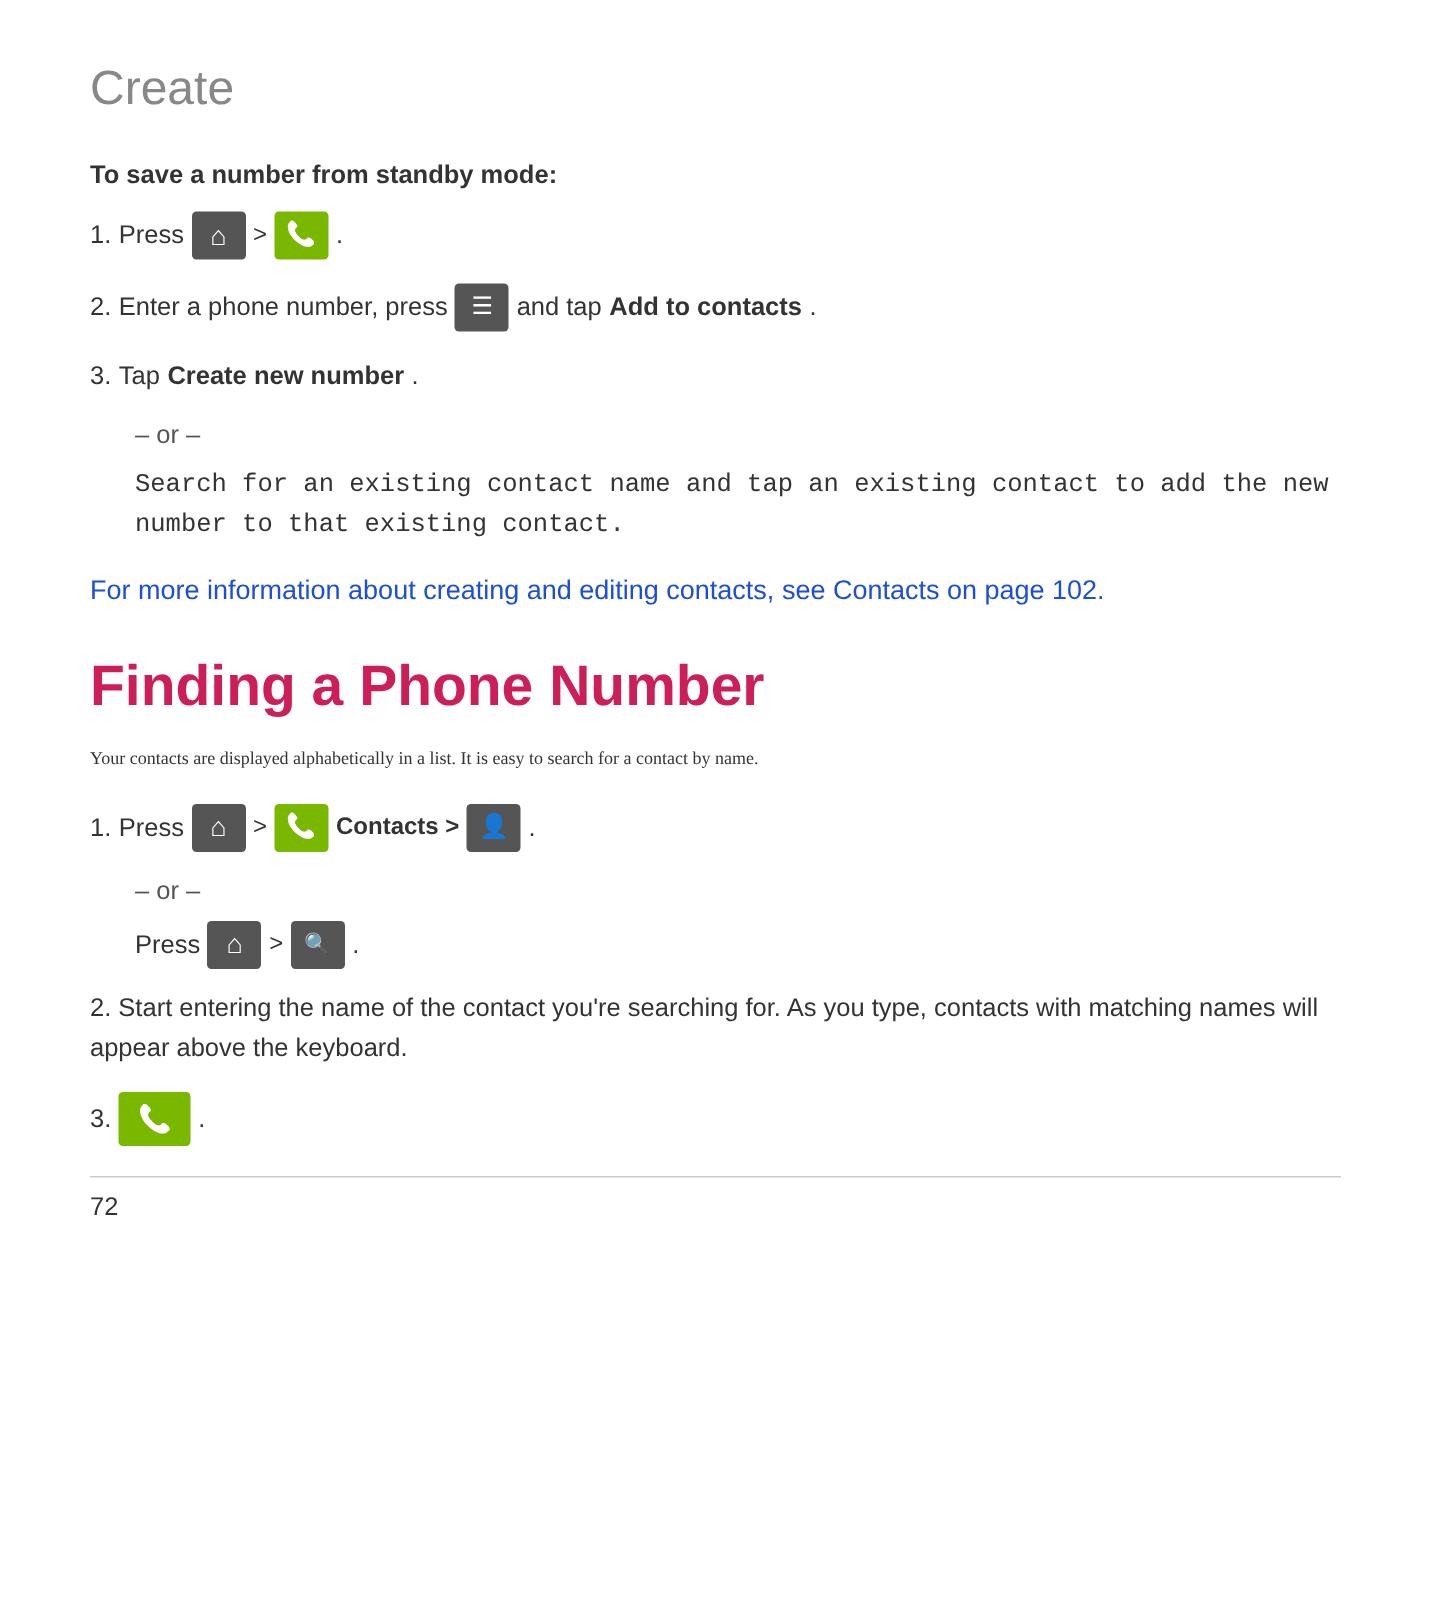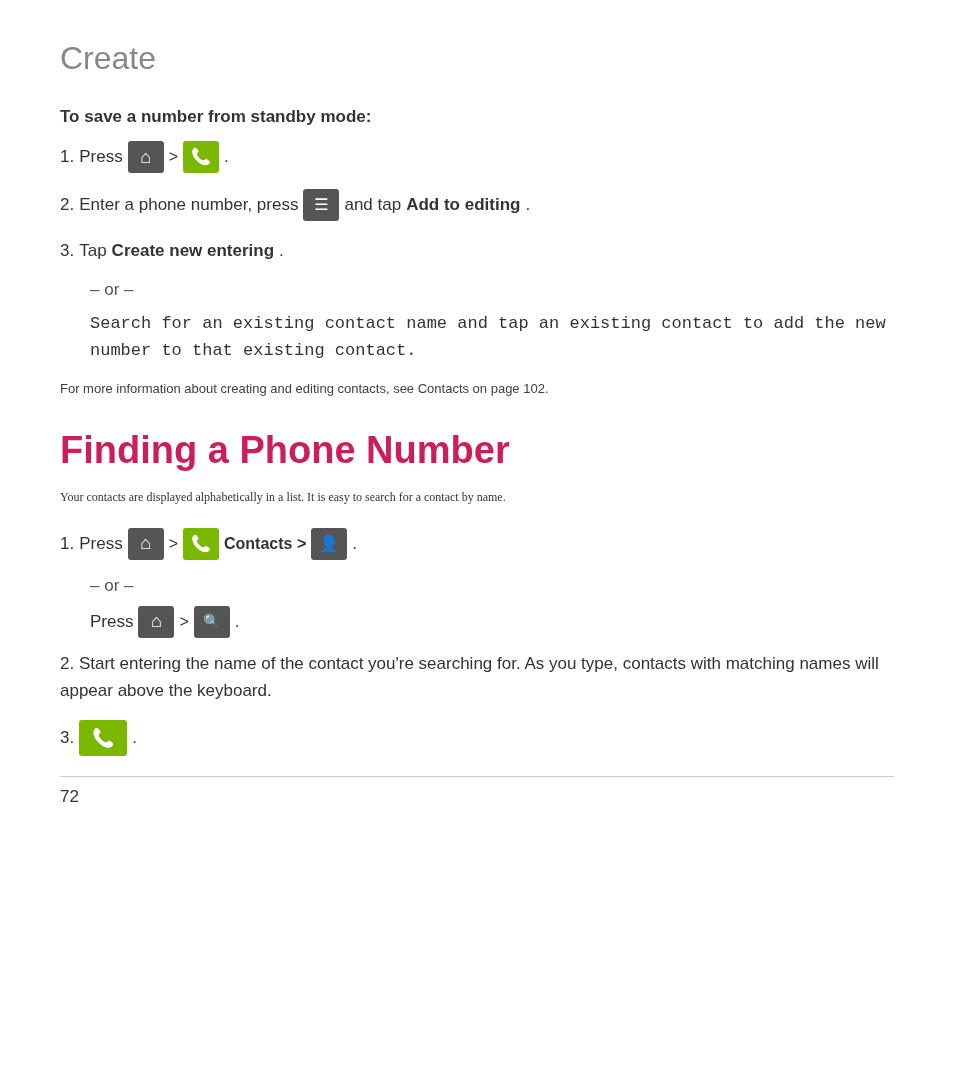--- a/index.html
+++ b/index.html
@@ -38,22 +38,22 @@
     .sub-text {
       font-size: 17px;
       color: #333333;
       margin-bottom: 14px;
       line-height: 1.6;
       margin-left: 30px;
       font-family: Liberation Mono, monospace;
     }
 
     .info-text {
-      font-size: 13px;
-      color: #404040;
+      font-size: 18px;
+      color: #1d4ed8;
       line-height: 1.6;
       margin-bottom: 30px;
     }
 
     .section-heading {
       font-size: 38px;
       font-weight: bold;
       color: #cc1f5a;
       margin-bottom: 16px;
       margin-top: 10px;
@@ -241,28 +241,28 @@
   <span class="chevron">&gt;</span>
   <span class="icon-phone-green"></span>
   <span>.</span>
 </div>
 
 <div class="step-row">
   <span>2.</span>
   <span>Enter a phone number, press</span>
   <span class="icon-menu"></span>
   <span>and tap</span>
-  <span class="bold-text">Add to editing</span>
+  <span class="bold-text">Add to contacts</span>
   <span>.</span>
 </div>
 
 <div class="step-row">
   <span>3.</span>
   <span>Tap</span>
-  <span class="bold-text">Create new entering</span>
+  <span class="bold-text">Create new number</span>
   <span>.</span>
 </div>
 
 <div class="or-block">
   <span>– or –</span>
 </div>
 
 <p class="sub-text">Search for an existing contact name and tap an existing contact to add the new number to that existing contact.</p>
 
 <p class="info-text">For more information about creating and editing contacts, see Contacts on page 102.</p>

